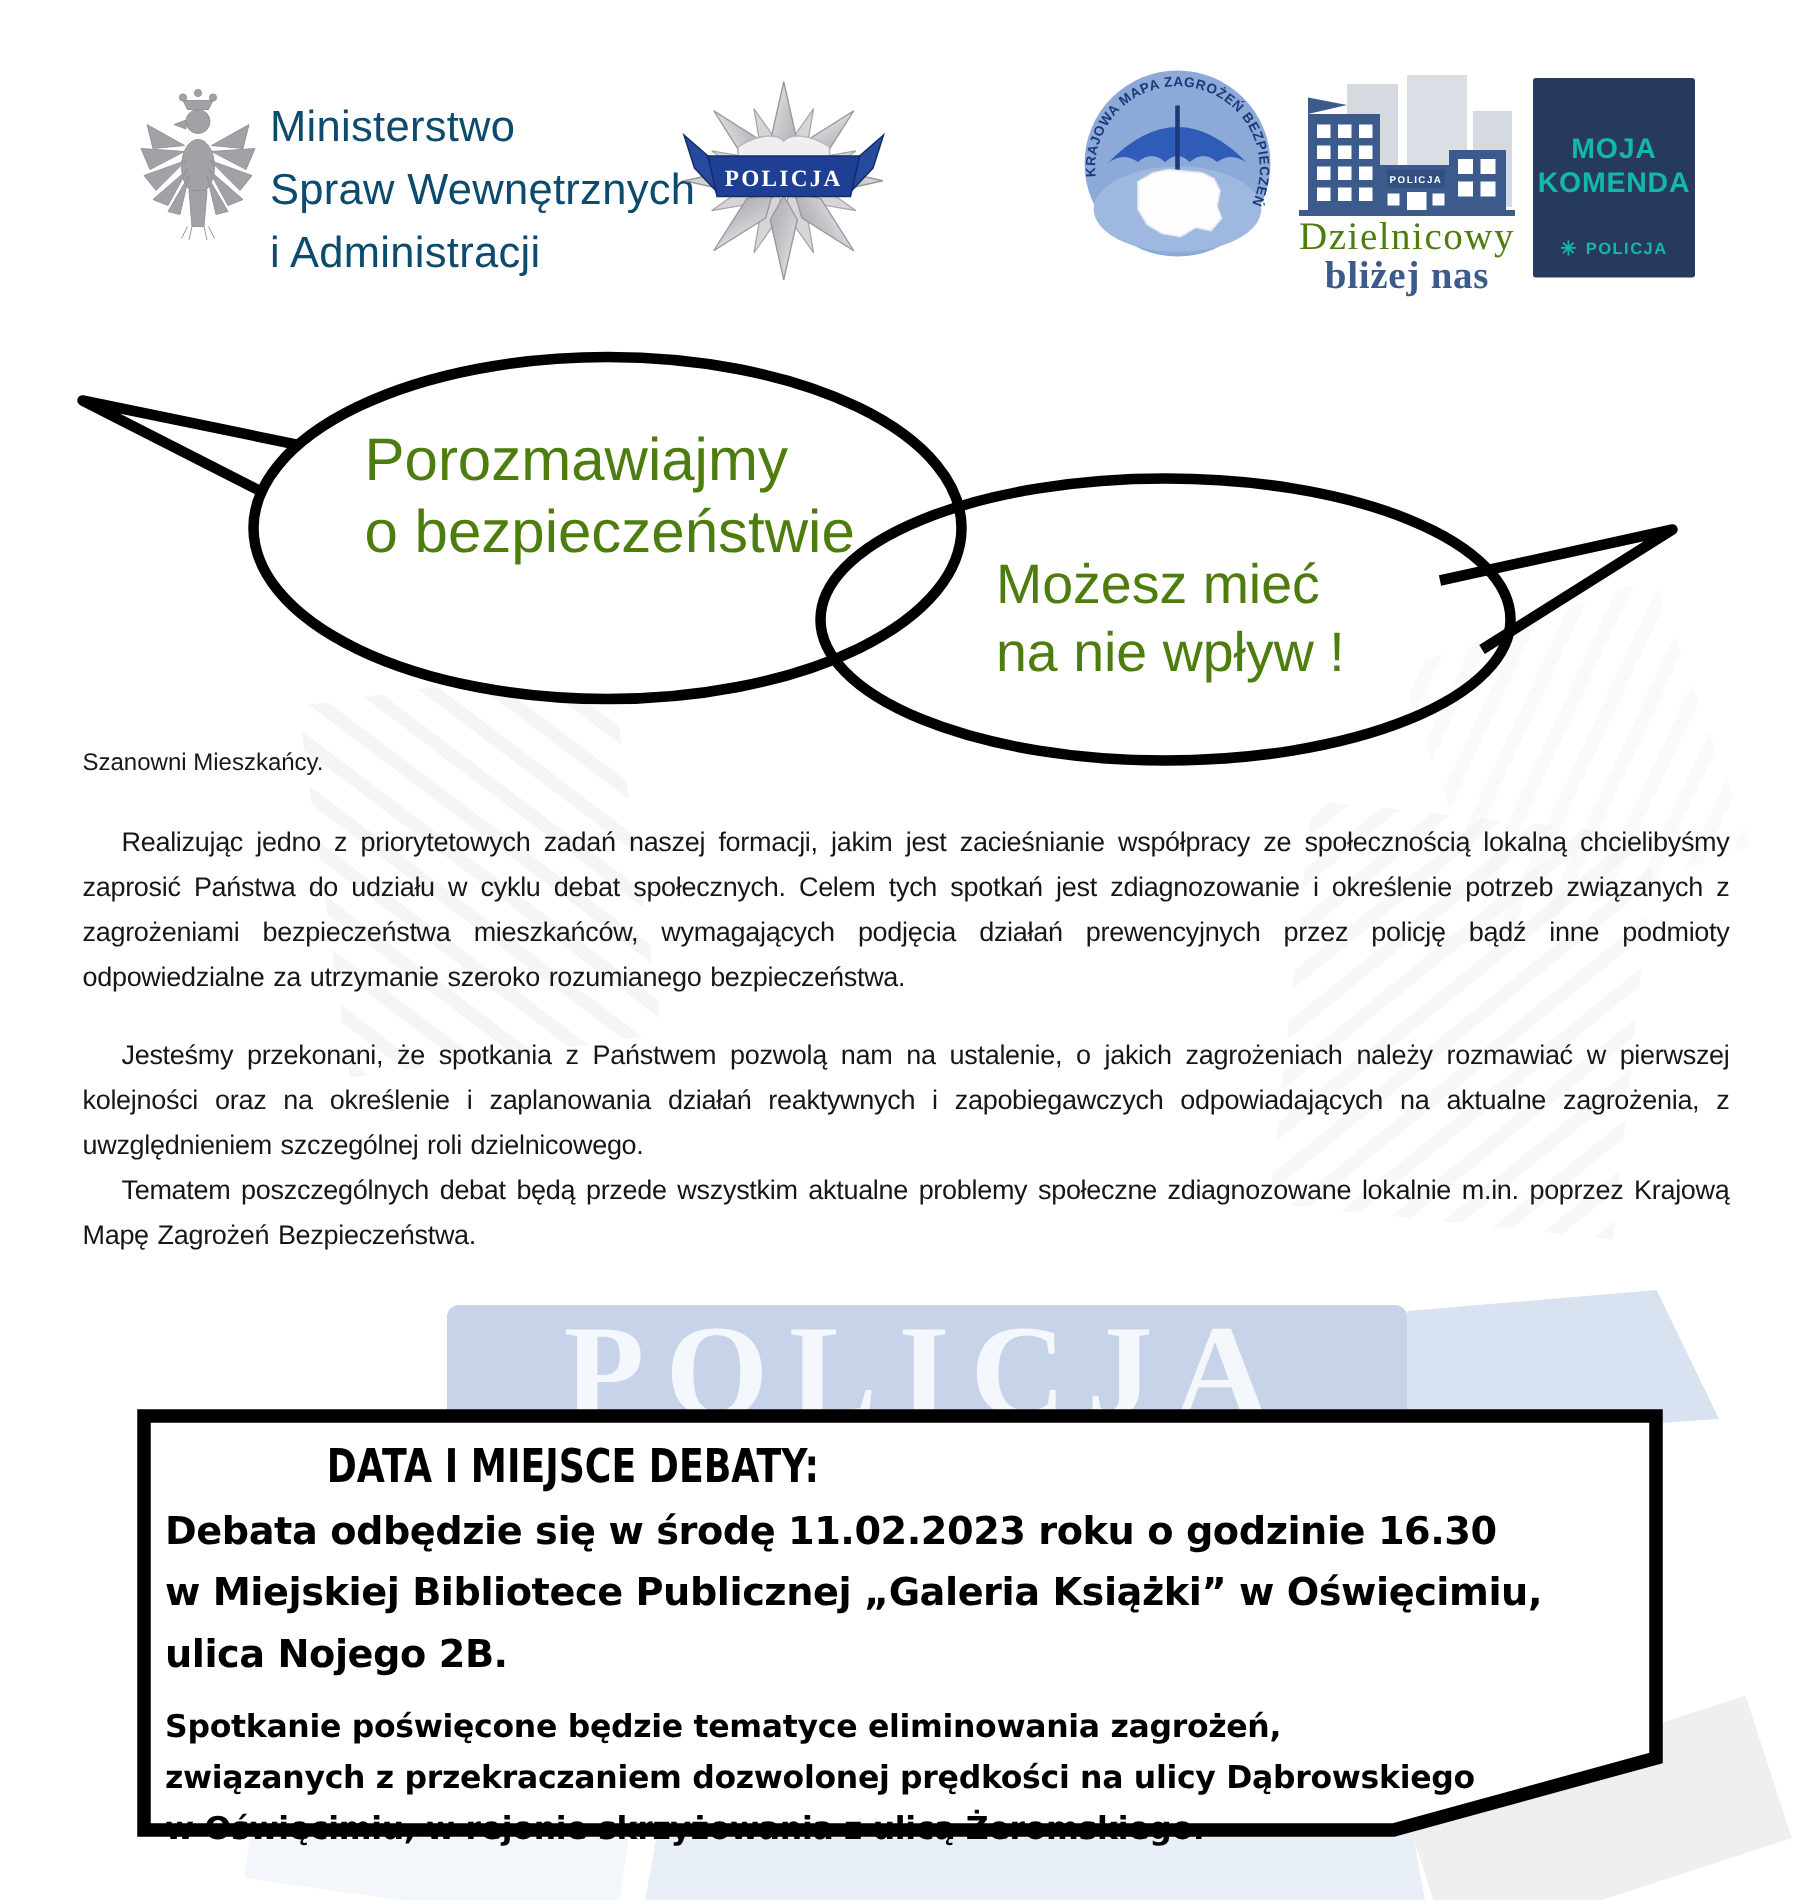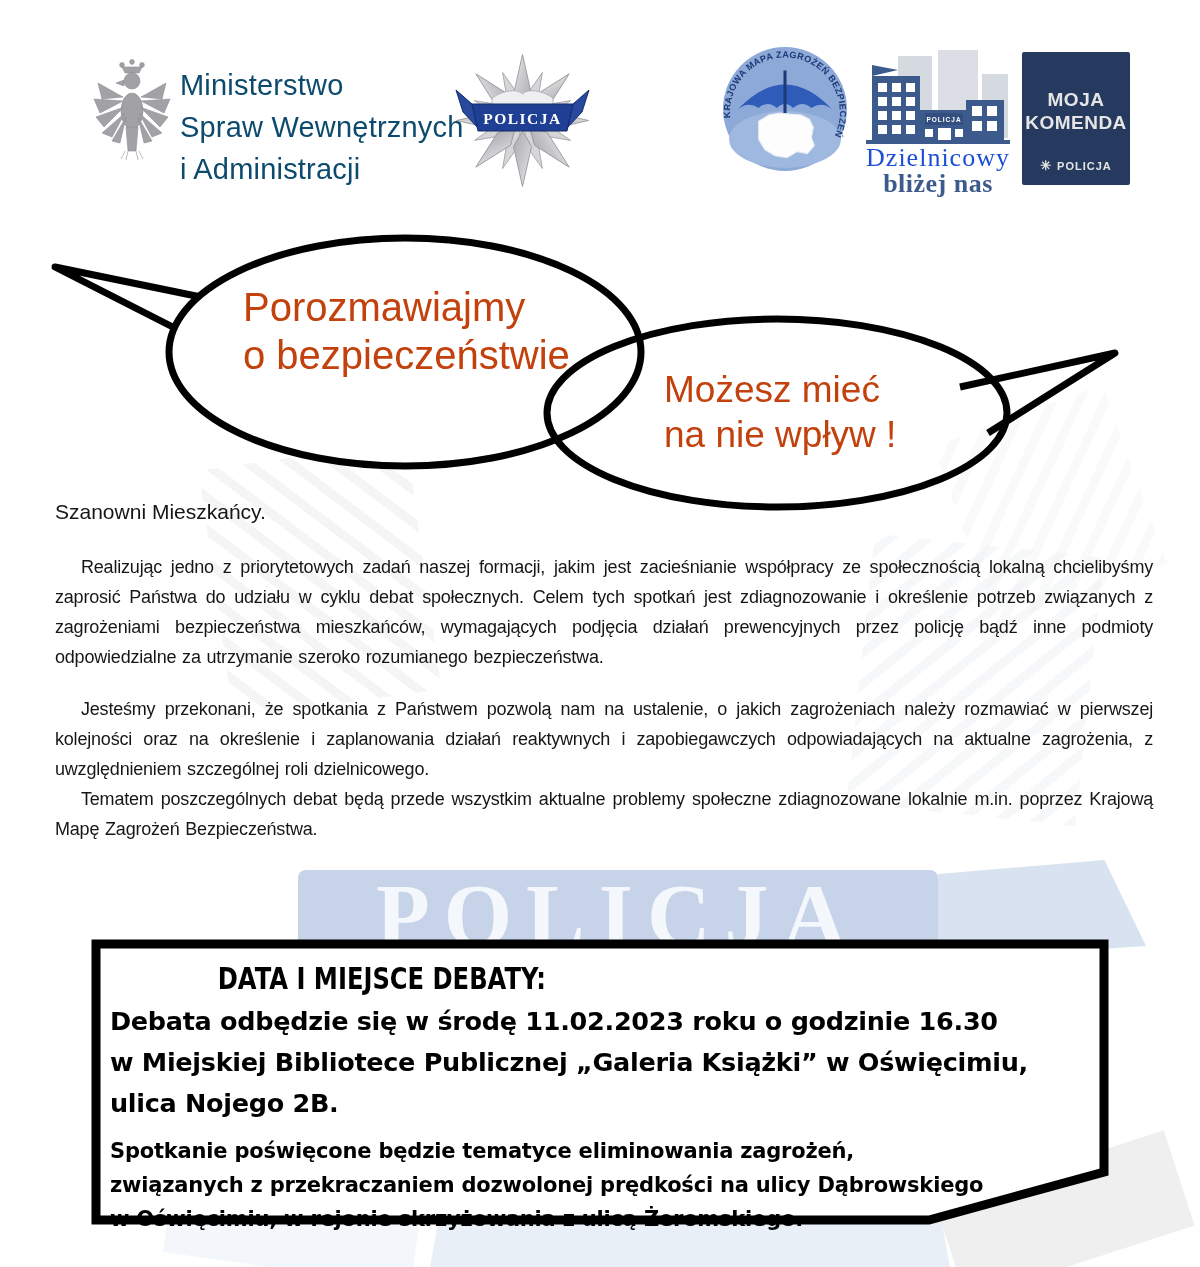--- a/index.html
+++ b/index.html
@@ -19,39 +19,39 @@
   .wm-band span{font-family:"Liberation Serif",serif;font-weight:bold;font-size:88px;
                 letter-spacing:14px;color:#f4f7fb;transform:translateY(-2px);white-space:nowrap;}
   .wm-trapez{left:938px;top:860px;width:208px;height:100px;background:#d2ddee;opacity:.85;
              clip-path:polygon(0 14%,80% 0,100% 86%,0 100%);z-index:1;}
 
   
   .hdr{z-index:3;}
   .ministry-text{left:180px;top:64px;font-size:29px;line-height:42px;color:#0c4a6e;
                  white-space:pre-line;letter-spacing:.2px;}
   .mk-tile{left:1022px;top:52px;width:108px;height:133px;background:#253a5e;border-radius:2px;
-           color:#e5e5e5;text-align:center;z-index:3;}
+           color:#14b8a6;text-align:center;z-index:3;}
   .mk-title{margin-top:36px;font-weight:bold;font-size:19px;line-height:23px;letter-spacing:.5px;
             white-space:pre-line;}
   .mk-foot{position:absolute;bottom:13px;width:100%;font-size:11px;font-weight:bold;letter-spacing:1px;
            display:flex;align-items:center;justify-content:center;gap:5px;}
   .mk-star{font-size:13px;line-height:13px;}
   .dz-text{left:862px;top:144px;width:152px;text-align:center;z-index:3;
            font-family:"Liberation Serif",serif;}
-  .dz-line1{font-size:26px;line-height:27px;color:#1d4ed8;letter-spacing:1px;}
+  .dz-line1{font-size:26px;line-height:27px;color:#4d7c0f;letter-spacing:1px;}
   .dz-line2{font-size:26px;line-height:26px;color:#3d5a8c;font-weight:bold;letter-spacing:.5px;}
 
   
-  .bubble-text{z-index:4;color:#c2410c;white-space:pre-line;}
+  .bubble-text{z-index:4;color:#4d7c0f;white-space:pre-line;}
   .bubble-left-text{left:243px;top:283px;width:360px;font-size:40px;line-height:48px;}
   .bubble-right-text{left:664px;top:367px;width:300px;font-size:37px;line-height:45px;}
 
   
   .letter{left:55px;top:500px;width:1098px;z-index:3;}
-  .salutation{font-size:21px;margin:0 0 28px 0;}
+  .salutation{font-size:16px;margin:0 0 28px 0;}
   .para{font-size:18px;line-height:30px;text-align:justify;text-indent:26px;margin:0 0 22px 0;
         letter-spacing:-0.2px;word-spacing:1px;}
   .para.last{margin-bottom:0;}
 
   
   .box-svg{left:86px;top:934px;z-index:4;}
   .box-text{left:110px;top:960px;width:980px;text-align:left;z-index:5;color:#000;
             font-family:"DejaVu Sans",sans-serif;}
   .box-title{font-weight:bold;font-size:31px;line-height:36px;transform:scaleX(.78);
              transform-origin:center;white-space:nowrap;}

